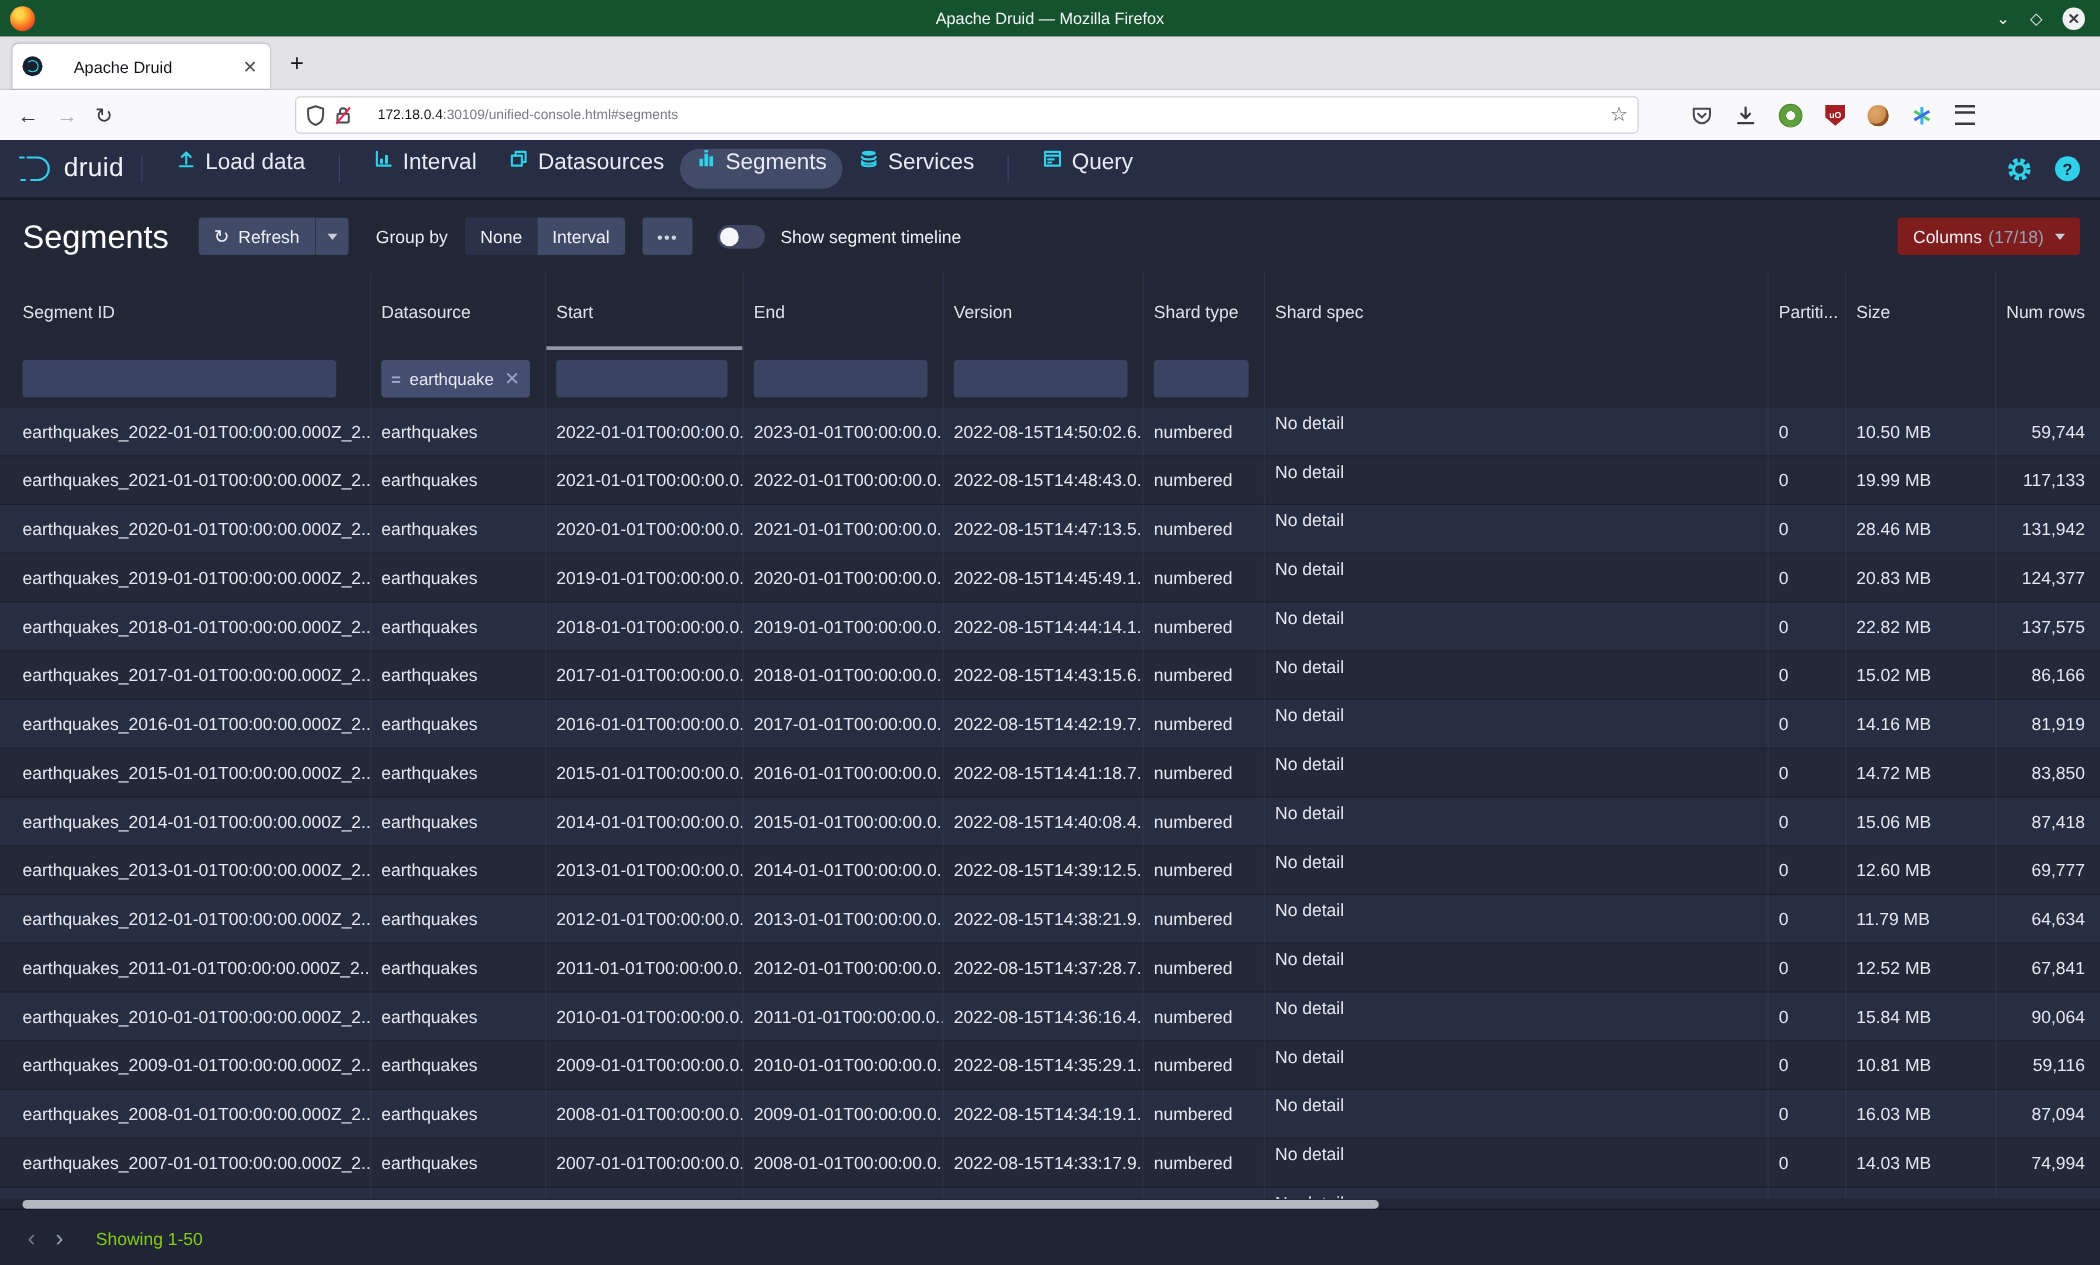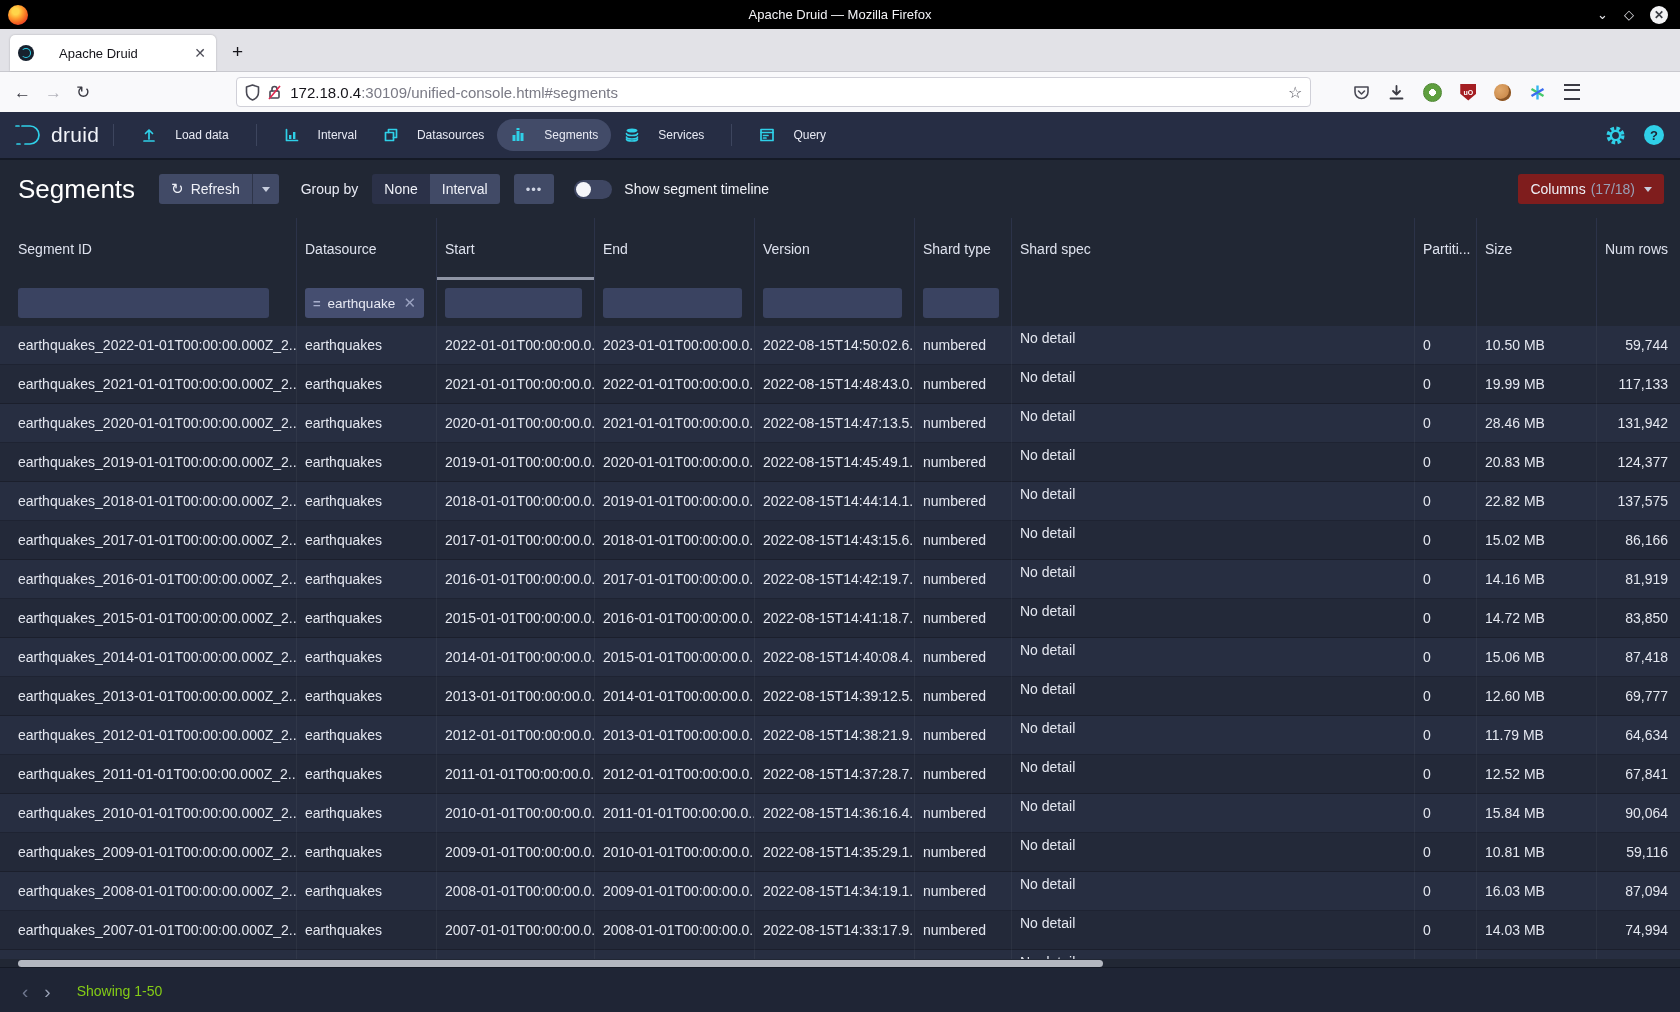--- a/index.html
+++ b/index.html
@@ -1,20 +1,20 @@
 <!DOCTYPE html>
 <html><head>
 <meta charset="utf-8">
 <style>
   html,body{margin:0;padding:0;background:#14161c;}
   .stage{width:1680px;height:1012px;position:relative;overflow:hidden;
          font-family:"Liberation Sans",sans-serif;background:#212734;
          display:flex;flex-direction:column;}
   
-  .titlebar{height:29px;background:#000000;display:flex;align-items:center;position:relative;flex:none;}
+  .titlebar{height:29px;background:#14532d;display:flex;align-items:center;position:relative;flex:none;}
   .ff-icon{width:20px;height:20px;border-radius:50%;margin-left:8px;
      background:radial-gradient(circle at 38% 32%,#ffd54a 0 18%,#ff9d2e 40%,#f2571f 68%,#d41d67 100%);}
   .win-title{position:absolute;left:0;right:0;text-align:center;color:#f4f4f7;font-size:13px;}
   .win-controls{margin-left:auto;display:flex;align-items:center;gap:16px;padding-right:12px;z-index:2;}
   .wc{color:#e8e8ec;font-size:13px;line-height:1;}
   .wc-close{width:18px;height:18px;background:#f2f2f4;border-radius:50%;color:#3a3d44;
      display:flex;align-items:center;justify-content:center;font-size:12px;font-weight:bold;}
   
   .tabbar{height:43px;background:#e2e2e7;display:flex;align-items:flex-end;flex:none;border-bottom:1px solid #c9c9cf;box-sizing:border-box;}
   .tab{width:206px;height:36px;background:#ffffff;border-radius:5px 5px 0 0;margin-left:10px;
@@ -26,37 +26,37 @@
   .tab-close{color:#4d4d58;font-size:14px;padding:0 2px;}
   .newtab{color:#15141a;font-size:19px;margin-left:16px;margin-bottom:8px;}
   
   .urlrow{height:40px;background:#f9f9fb;display:flex;align-items:center;flex:none;}
   .navbtns{display:flex;align-items:center;gap:14px;padding:0 14px;}
   .nav-glyph{font-size:17px;color:#3b3b44;line-height:1;}
   .nav-glyph.disabled{color:#b4b4bc;}
   .urlbar{height:30px;width:1075px;margin-left:132px;background:#ffffff;border:1px solid #d0d0d8;border-radius:4px;
       display:flex;align-items:center;padding:0 8px;box-sizing:border-box;}
   .urlbar svg{flex:none;}
-  .url-text{font-size:15px;margin-left:8px;white-space:nowrap;overflow:hidden;flex:1;}
+  .url-text{font-size:11px;margin-left:20px;white-space:nowrap;overflow:hidden;flex:1;}
   .url-host{color:#15141a;}
   .url-path{color:#7a7a85;}
   .star{color:#55555f;font-size:16px;}
   .ext-icons{display:flex;align-items:center;gap:18px;margin-left:42px;}
   .ham{width:16px;height:12px;border-top:2px solid #3b3b44;border-bottom:2px solid #3b3b44;position:relative;}
   .ham::after{content:"";position:absolute;left:0;right:0;top:3px;height:2px;background:#3b3b44;}
   .ext-dot{width:17px;height:17px;border-radius:50%;}
   .shield-red{width:16px;height:17px;background:#a41e22;clip-path:polygon(0 0,100% 0,100% 60%,50% 100%,0 60%);
       display:flex;align-items:center;justify-content:center;color:#fff;font-size:7px;font-weight:bold;}
   
   .dnav{height:48px;background:#262d44;display:flex;align-items:center;flex:none;border-bottom:2px solid #151a26;box-sizing:border-box;}
   .brand{display:flex;align-items:center;margin-left:14px;}
   .brand-name{color:#f2f4fa;font-size:21px;margin-left:7px;letter-spacing:.3px;}
   .nav-divider{width:1px;height:22px;background:#3d455e;margin:0 14px;}
-  .dnav-item{display:flex;align-items:center;gap:18px;padding:0 13px;height:32px;border-radius:16px;
-      color:#e8eaf4;font-size:12px;}
+  .dnav-item{display:flex;align-items:flex-start;gap:7px;padding:0 13px;height:32px;border-radius:16px;
+      color:#e8eaf4;font-size:18px;}
   .dnav-item.active{background:#424b68;}
   .dnav-right{margin-left:auto;display:flex;align-items:center;gap:18px;padding-right:16px;}
   .help-circle{width:20px;height:20px;border-radius:50%;background:#2fd0e8;color:#1d2435;font-weight:bold;
       font-size:13px;display:flex;align-items:center;justify-content:center;}
   
   .vheader{height:58px;display:flex;align-items:center;flex:none;}
   .vtitle{color:#ffffff;font-size:26px;margin-left:18px;margin-right:24px;}
   .btn{height:30px;background:#414a66;border-radius:3px;color:#eef0f7;font-size:14px;
       display:flex;align-items:center;padding:0 12px;box-sizing:border-box;}
   .btn .bicon{margin-right:7px;font-size:15px;}

